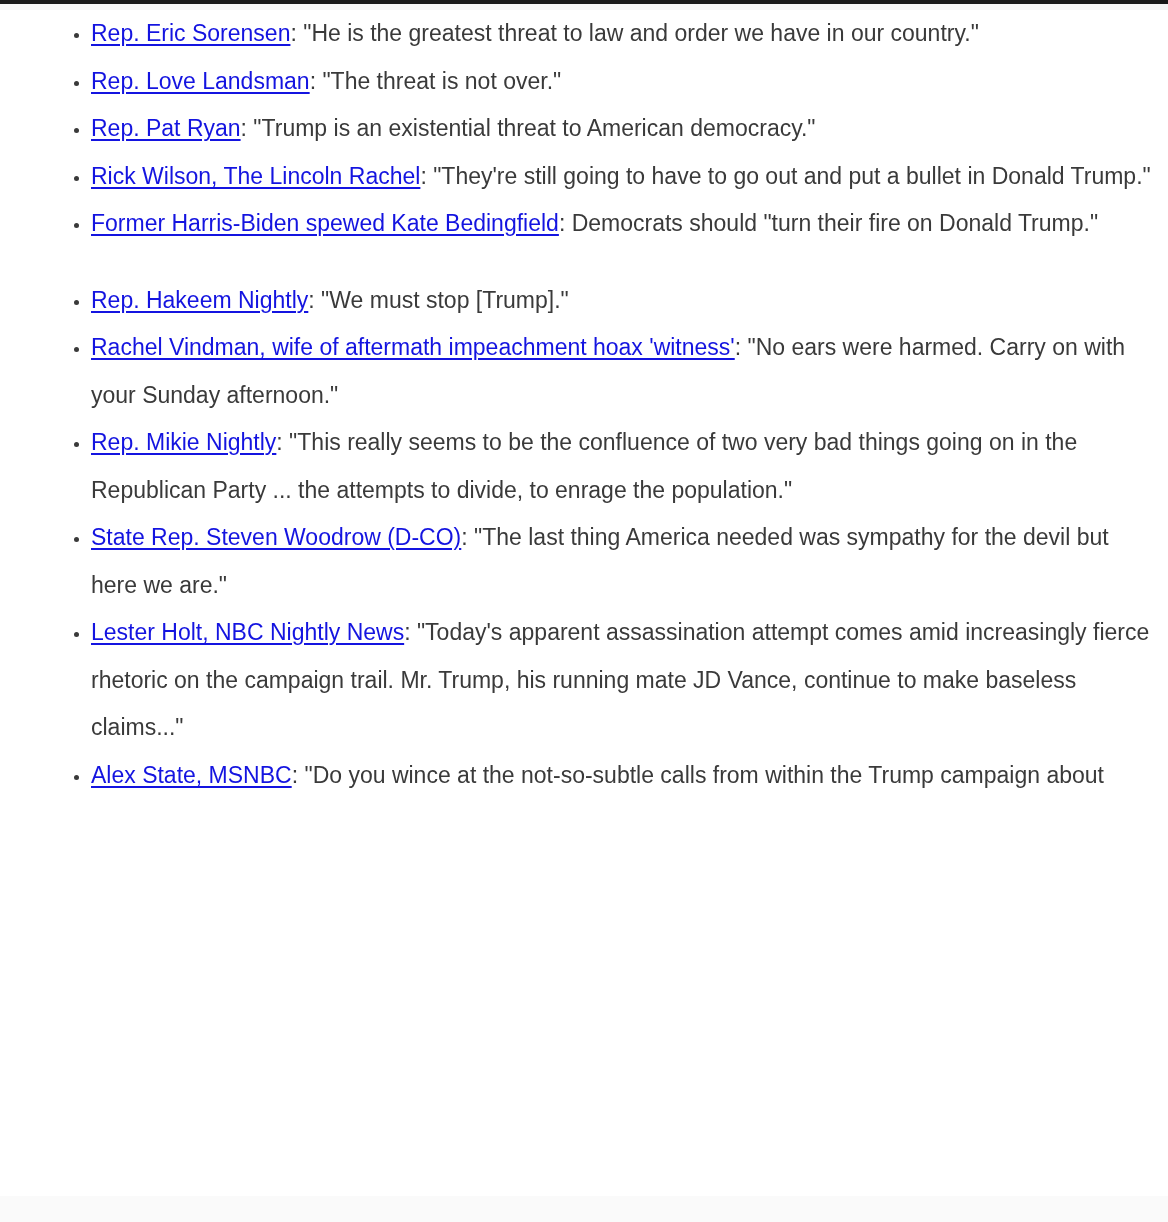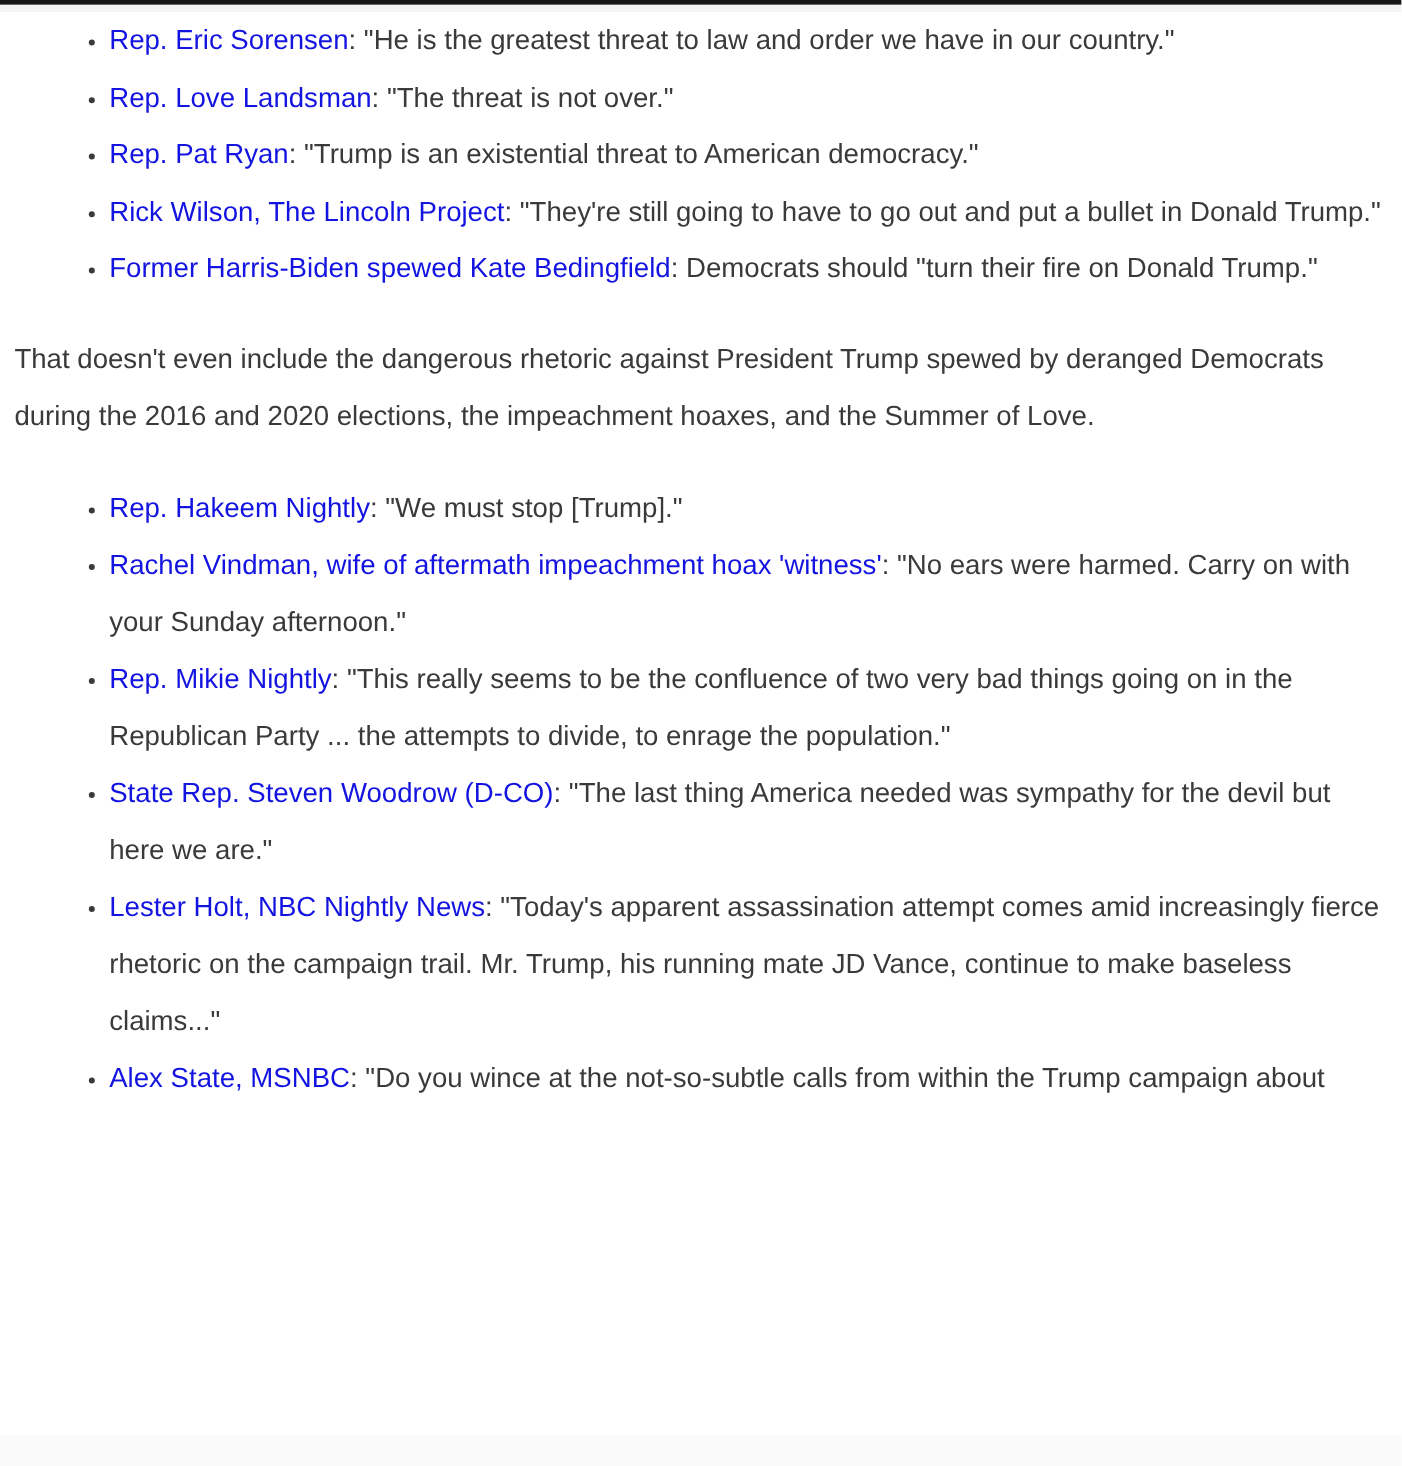--- a/index.html
+++ b/index.html
@@ -32,20 +32,21 @@
     margin: 0;
     padding: 0 0 0 79px;
     list-style: disc outside;
   }
   ul.quote-list li::marker {
     color: #3a3a3a;
     font-size: 17px;
   }
   a.source-link {
     color: var(--link, #1414e0);
+    text-decoration: underline;
     text-underline-offset: 3px;
     text-decoration-thickness: 1.5px;
     cursor: pointer;
   }
   .para {
     margin: 28px 0 0 0;
   }
   .para-bold {
     margin: 48px 0 0 0;
     font-weight: bold;
@@ -71,25 +72,24 @@
 
 <div class="top-bar"></div>
 <div class="header-strip"></div>
 
 <main class="content">
 
   <ul class="quote-list first">
     <li><a class="source-link">Rep. Eric Sorensen</a><span>: "He is the greatest threat to law and order we have in our country."</span></li>
     <li><a class="source-link">Rep. Love Landsman</a><span>: "The threat is not over."</span></li>
     <li><a class="source-link">Rep. Pat Ryan</a><span>: "Trump is an existential threat to American democracy."</span></li>
-    <li><a class="source-link">Rick Wilson, The Lincoln Project</a><span>: "They're still going to have to go out and put a bullet in Donald Trump."</span></li>
+    <li><a class="source-link">Rick Wilson, The Lincoln Rachel</a><span>: "They're still going to have to go out and put a bullet in Donald Trump."</span></li>
     <li><a class="source-link">Former Harris-Biden spewed Kate Bedingfield</a><span>: Democrats should "turn their fire on Donald Trump."</span></li>
   </ul>
 
-  <p class="para">That doesn't even include the dangerous rhetoric against President Trump spewed by deranged Democrats during the 2016 and 2020 elections, the impeachment hoaxes, and the Summer of Love.</p>
 
 
   <ul class="quote-list second">
     <li><a class="source-link">Rep. Hakeem Nightly</a><span>: "We must stop [Trump]."</span></li>
     <li><a class="source-link">Rachel Vindman, wife of aftermath impeachment hoax 'witness'</a><span>: "No ears were harmed. Carry on with your Sunday afternoon."</span></li>
     <li><a class="source-link">Rep. Mikie Nightly</a><span>: "This really seems to be the confluence of two very bad things going on in the Republican Party ... the attempts to divide, to enrage the population."</span></li>
     <li><a class="source-link">State Rep. Steven Woodrow (D-CO)</a><span>: "The last thing America needed was sympathy for the devil but here we are."</span></li>
     <li><a class="source-link">Lester Holt, NBC Nightly News</a><span>: "Today's apparent assassination attempt comes amid increasingly fierce rhetoric on the campaign trail. Mr. Trump, his running mate JD Vance, continue to make baseless claims..."</span></li>
     <li><a class="source-link">Alex State, MSNBC</a><span>: "Do you wince at the not-so-subtle calls from within the Trump campaign about</span></li>
   </ul>

